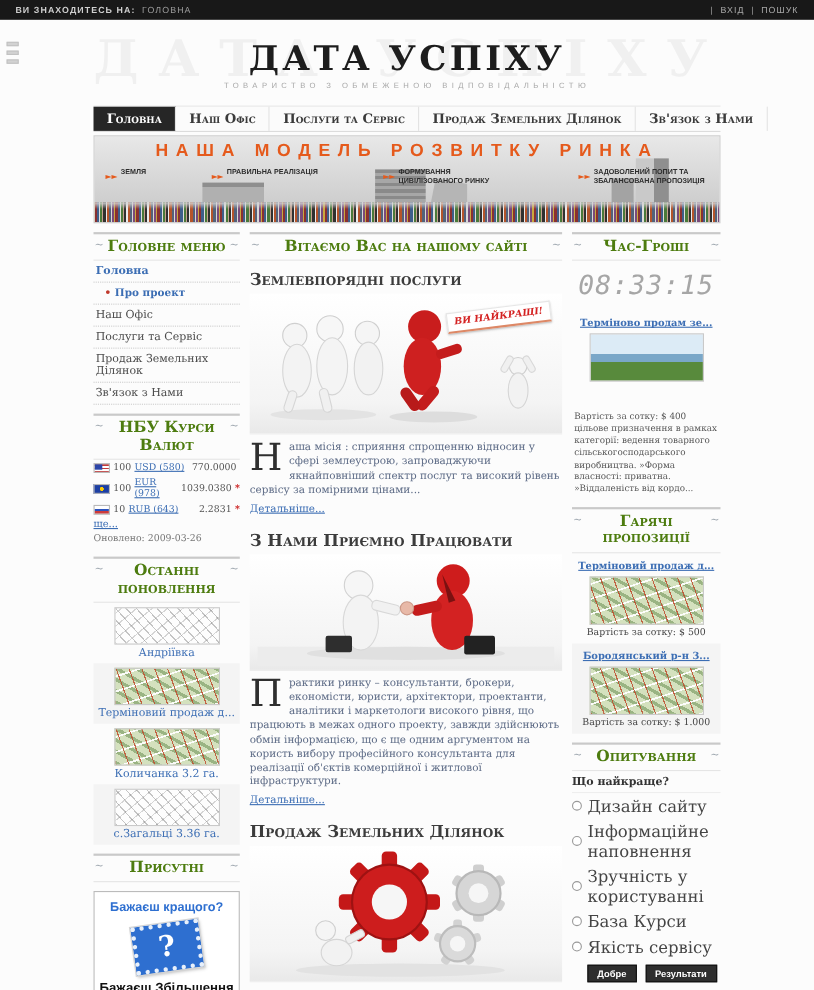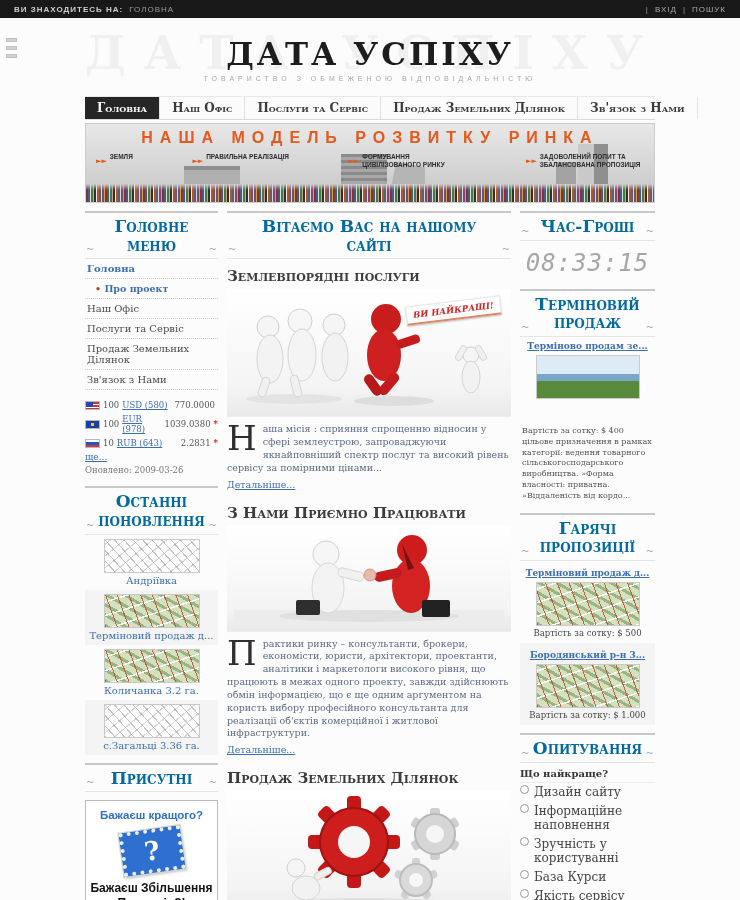--- a/index.html
+++ b/index.html
@@ -53,22 +53,22 @@
       repeating-linear-gradient(90deg,#8a3030 0 2px,#3e5e8a 2px 4px,#e0dfdd 4px 5px,#4a7a3a 5px 7px,#c4a18e 7px 8px,#303030 8px 10px,#ececec 10px 11px,#b5542a 11px 13px,#53627a 13px 15px,#d9d9d9 15px 16px,#7a4a7a 16px 18px,#caa83d 18px 19px);}
   .crowd::after{content:"";position:absolute;left:0;right:0;top:0;height:6px;
     background:linear-gradient(rgba(210,210,210,.95),rgba(210,210,210,0));}
   
   .cols{display:flex;gap:7px;margin-top:8px;align-items:flex-start;}
   .col-l{width:133px;flex:none;}
   .col-c{flex:1;min-width:0;padding:0 2px;}
   .col-r{width:135px;flex:none;}
   
   .mod{margin-bottom:8px;}
-  .mod-h{display:flex;align-items:flex-end;border-top:2px solid #c9c9c9;border-bottom:1px solid #e5e5e5;
-    padding:4px 1px;font-variant:small-caps;font-weight:bold;font-size:17px;color:#0369a1;line-height:1.1;}
+  .mod-h{display:flex;align-items:flex-start;border-top:2px solid #c9c9c9;border-bottom:1px solid #e5e5e5;
+    padding:4px 1px;font-variant:small-caps;font-weight:bold;font-size:14px;color:#4d7c0f;line-height:1.1;}
   .mod-h .t{flex:1;text-align:center;}
   .tilde{color:#9fa8b0;font-weight:normal;font-size:10px;}
   .tilde::before{content:"~";}
   
   .menu-item{padding:4px 2px;border-bottom:1px dotted #ccc;font-size:10px;color:#4a4a4a;cursor:pointer;}
   .menu-item.lnk{color:#3c6eb4;font-weight:bold;}
   .menu-item.sub{color:#3c6eb4;font-weight:bold;padding-left:10px;font-size:9.5px;}
   .menu-item.sub::before{content:"\2022 ";color:#c0392b;}
   
   .cur-row{display:flex;align-items:center;gap:3px;font-size:8.5px;padding:2px 0;color:#555;}
@@ -118,21 +118,21 @@
     color:#a6a6a6;text-align:center;padding:8px 0 4px 0;}
   .r-link{display:block;text-align:center;font-size:9px;font-weight:bold;color:#3c6eb4;text-decoration:underline;
     padding:4px 0 2px 0;cursor:pointer;}
   .r-img{width:104px;height:44px;margin:2px auto;border:1px solid #c9c9c9;}
   .r-desc{font-size:8px;line-height:1.35;color:#555;text-align:left;padding:3px 2px;margin-top:24px;}
   .hot-item{padding:3px 0 5px 0;text-align:center;}
   .hot-item.alt{background:#f4f4f4;}
   .hot-price{font-size:8.5px;color:#444;}
   
   .poll-q{font-size:10px;font-weight:bold;color:#333;padding:5px 0 3px 0;border-bottom:1px solid #eee;}
-  .poll-opt{display:flex;align-items:flex-start;gap:5px;padding:2.5px 0;font-size:12px;color:#444;cursor:pointer;}
+  .poll-opt{display:flex;align-items:center;gap:5px;padding:2.5px 0;font-size:15px;color:#444;cursor:pointer;}
   .radio{width:9px;height:9px;border:1px solid #999;border-radius:50%;background:#fff;flex:none;}
   .poll-btns{display:flex;gap:8px;padding:5px 0 3px 14px;}
   .btn{background:#2e2e2e;color:#fff;border:1px solid #111;font-family:"Liberation Sans",sans-serif;
     font-size:8.5px;font-weight:bold;padding:2px 8px;cursor:pointer;}
 </style>
 </head>
 <body>
 
 <div class="topbar">
   <div class="grp">
@@ -248,20 +248,25 @@
               <span>Продаж Земельних Ділянок</span>
             </div>
 
             <div class="menu-item">
               <span>Зв'язок з Нами</span>
             </div>
           </div>
       </div>
 
       <div class="mod">
+        <div class="mod-h">
+          <span class="tilde"></span>
+          <span class="t">НБУ Курси Валют</span>
+          <span class="tilde"></span>
+        </div>
         <div>
 
             <div class="cur-row">
               <span class="flag us"></span>
               <span>100</span>
               <span class="cur-code">USD (580)</span>
               <span class="cur-rate">770.0000</span>
               <span class="cur-mark"></span>
             </div>
 
@@ -453,25 +458,20 @@
       <div class="mod">
         <div class="mod-h">
           <span class="tilde"></span>
           <span class="t">Час-Гроші</span>
           <span class="tilde"></span>
         </div>
         <div class="clock">08:33:15</div>
       </div>
 
       <div class="mod">
-        <div class="mod-h">
-          <span class="tilde"></span>
-          <span class="t">Терміновий продаж</span>
-          <span class="tilde"></span>
-        </div>
         <span class="r-link">Терміново продам зе...</span>
         <div class="r-img thumb land"></div>
         <div class="r-desc">Вартість за сотку: $ 400 цільове призначення в рамках категорії: ведення товарного сільськогосподарського виробництва. »Форма власності: приватна. »Віддаленість від кордо...</div>
       </div>
 
       <div class="mod">
         <div class="mod-h">
           <span class="tilde"></span>
           <span class="t">Гарячі пропозиції</span>
           <span class="tilde"></span>

